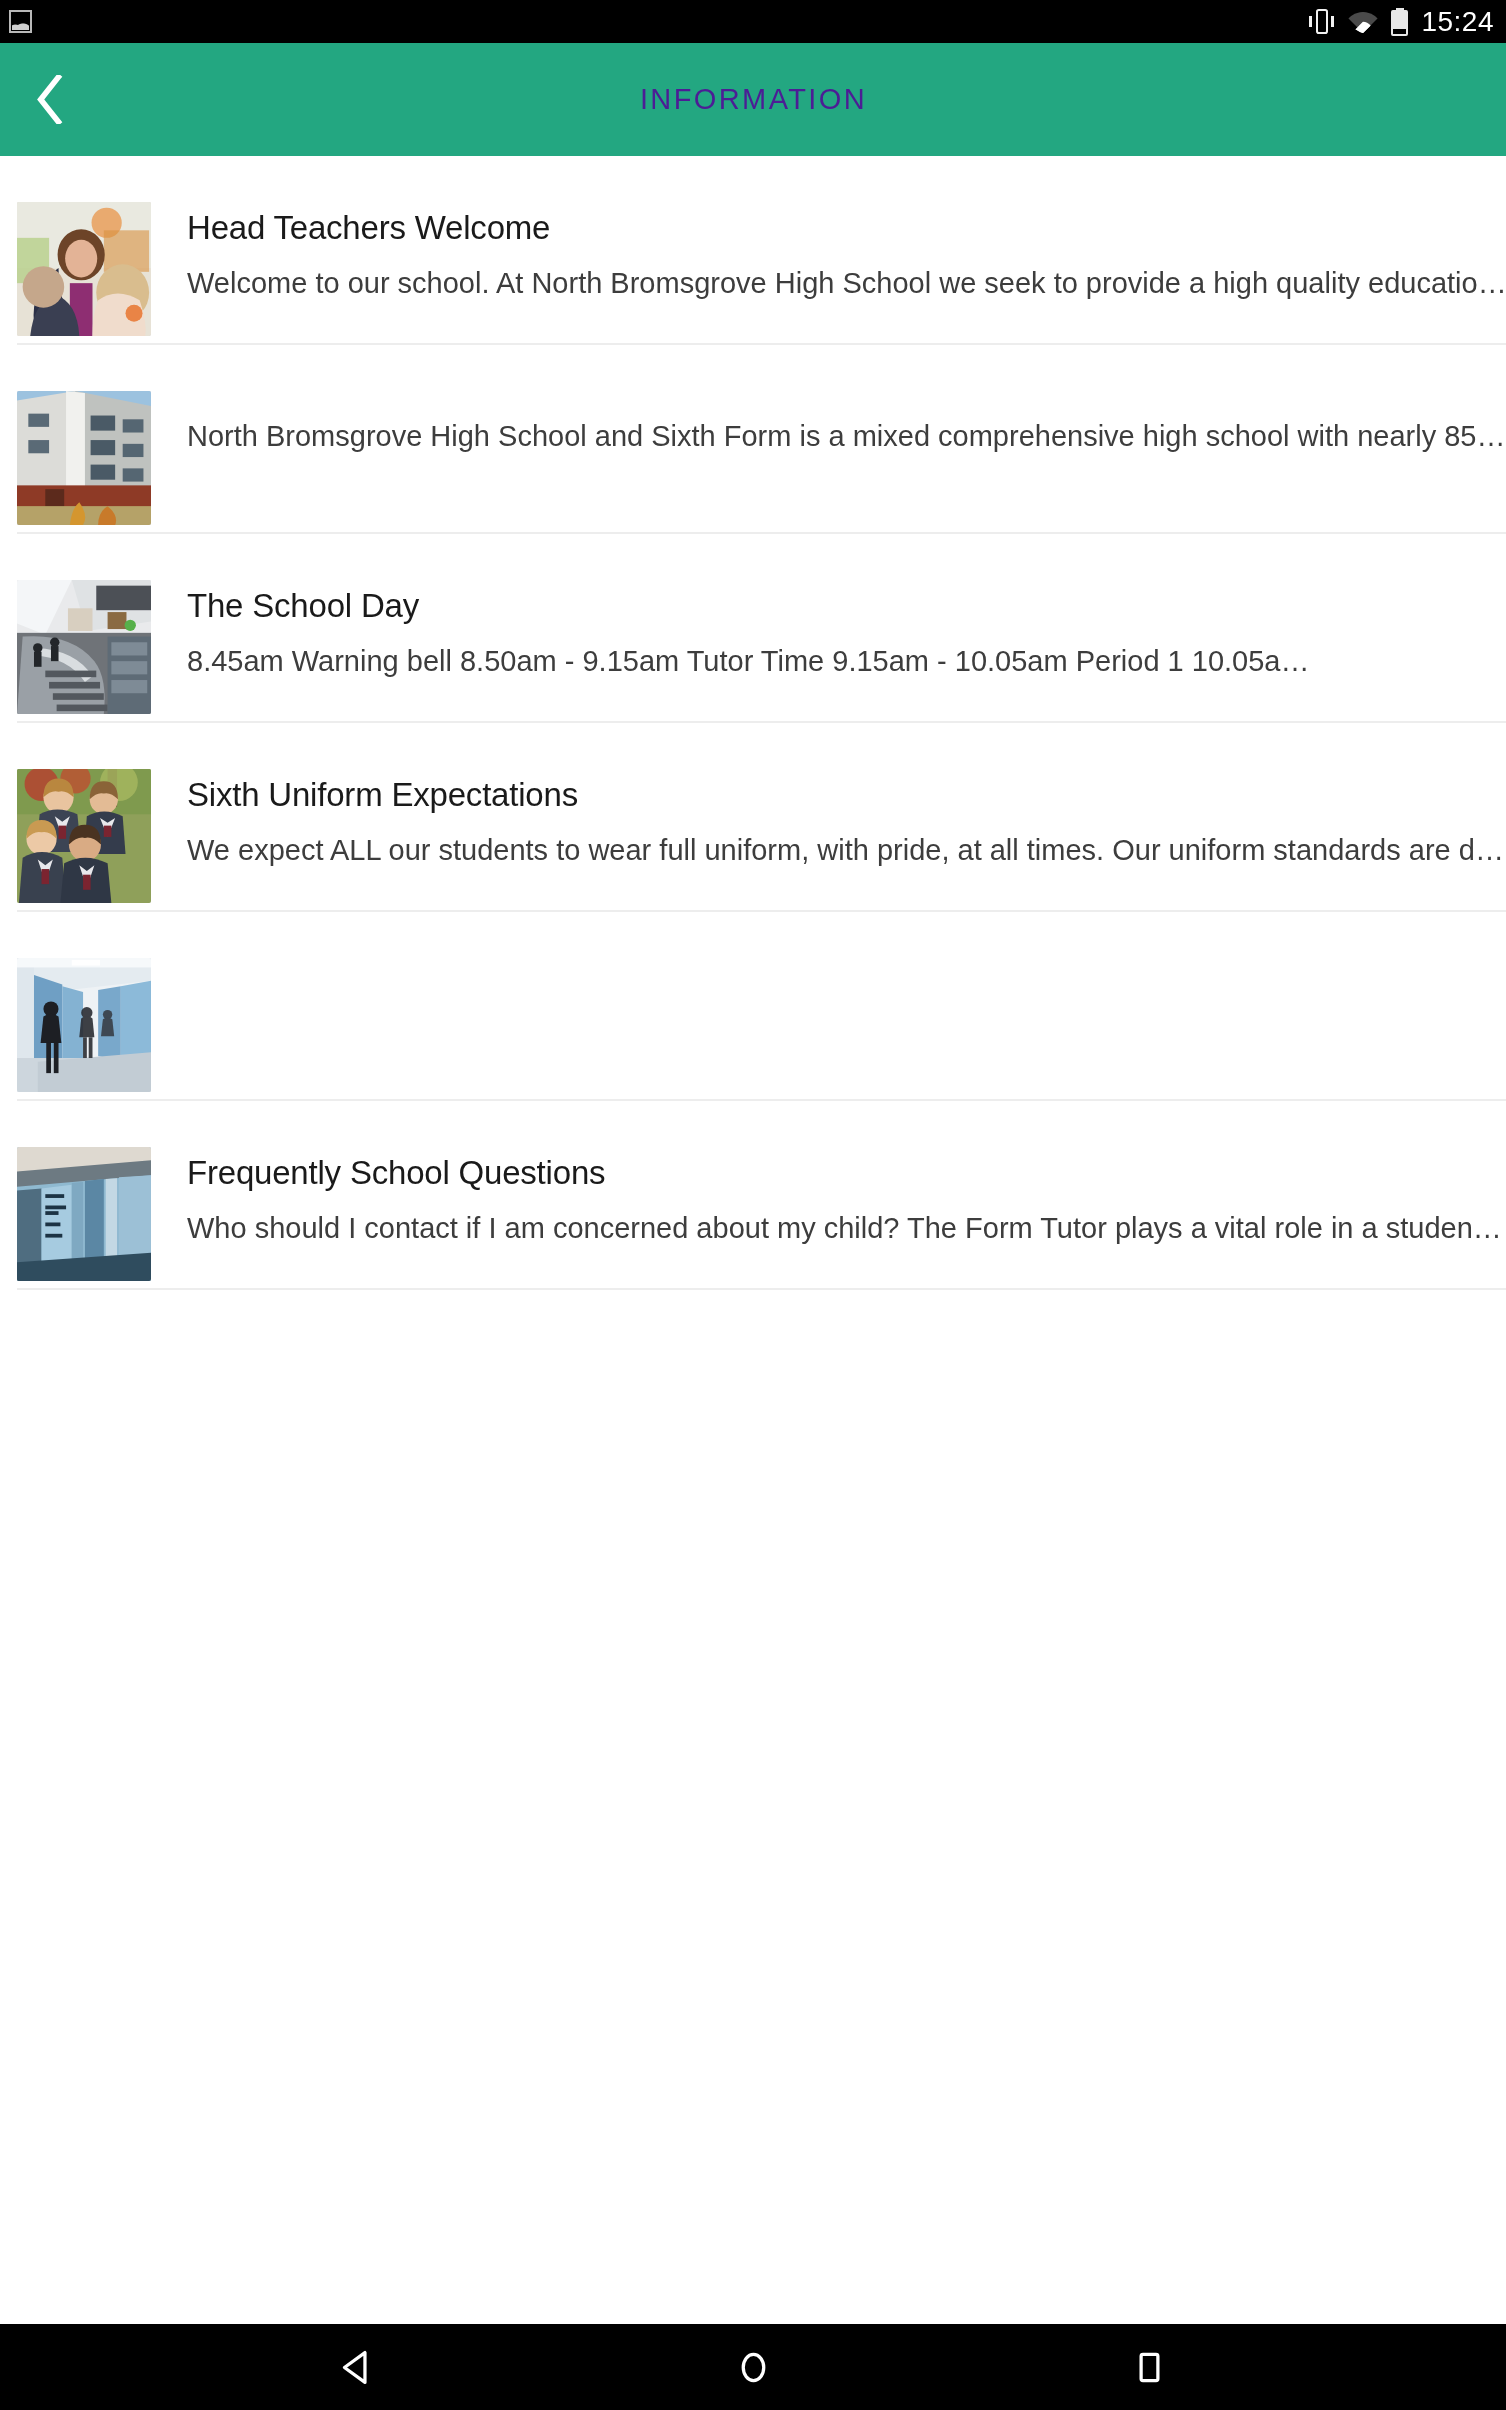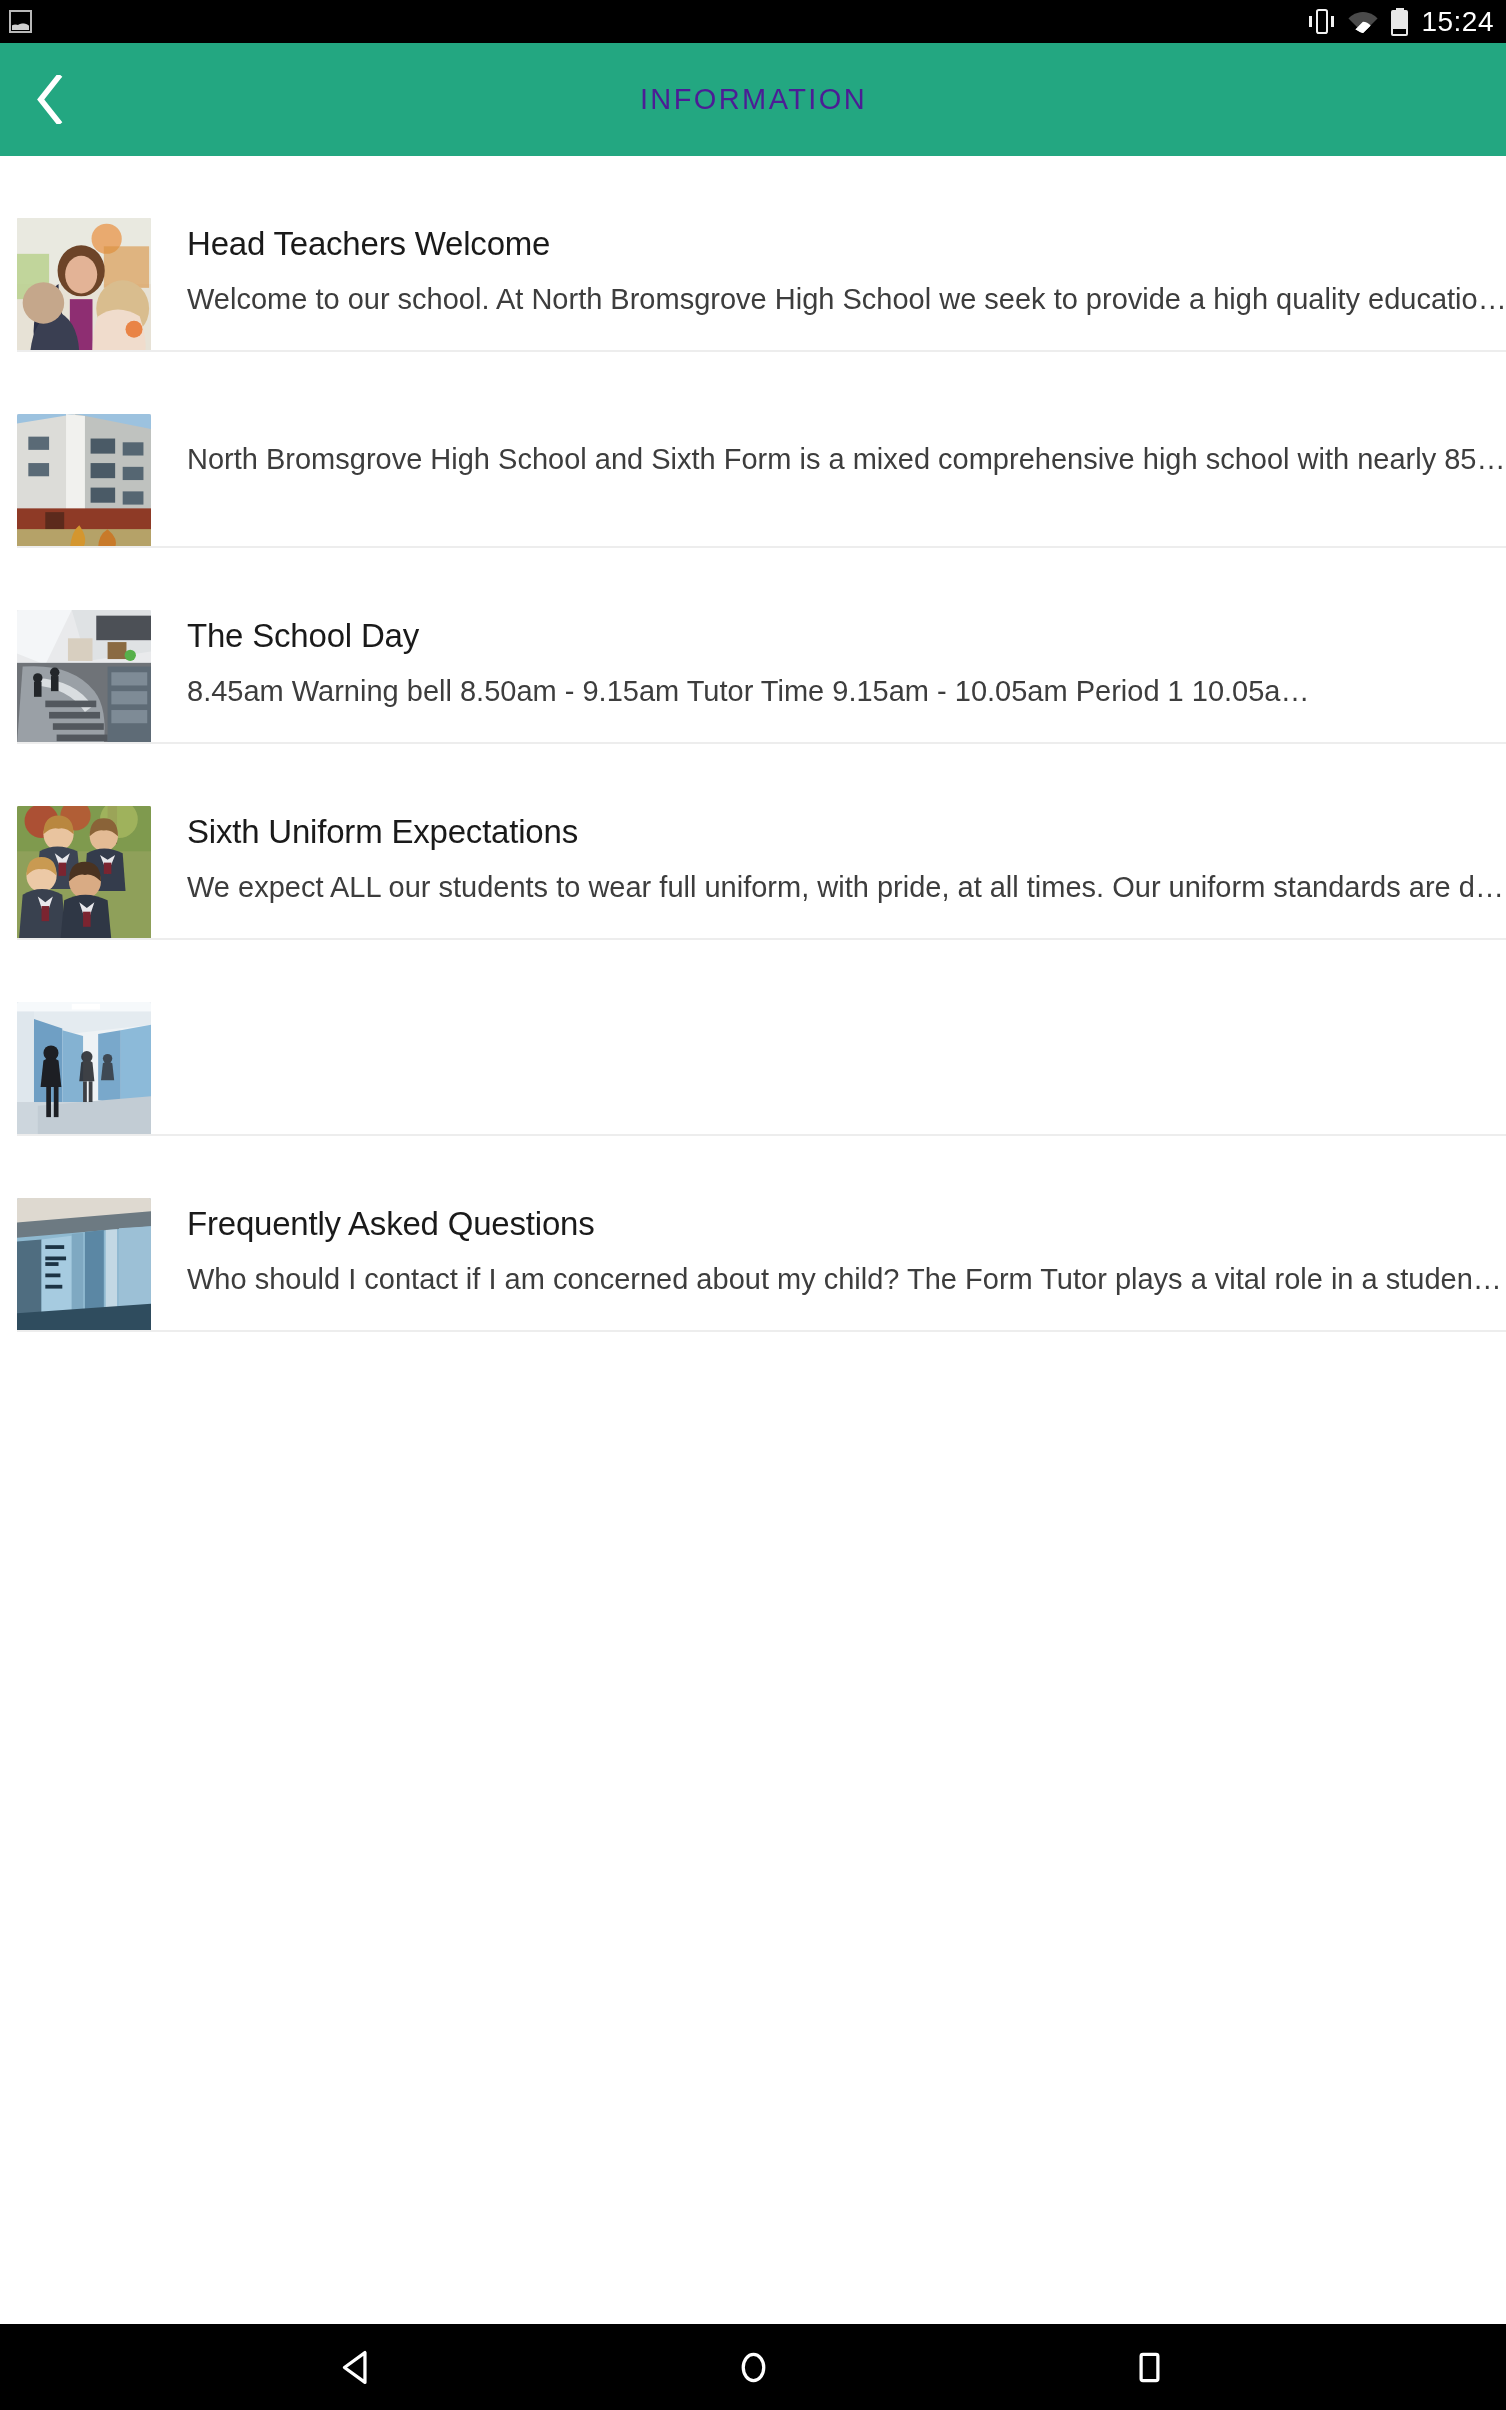--- a/index.html
+++ b/index.html
@@ -102,21 +102,21 @@
 
   
   .list {
     flex:1 1 auto;
     background:#ffffff;
     overflow:hidden;
   }
   .list-item {
     display:flex;
     align-items:flex-start;
-    padding:62px 0 0 0;
+    padding:46px 0 0 0;
     position:relative;
     cursor:pointer;
     min-height:189px;
     border-radius:15px;
   }
   .list-item .thumb {
     flex:0 0 134px;
     width:134px; height:134px;
     margin-left:17px;
     border-radius:1.9px;
@@ -404,21 +404,21 @@
           <g fill="#1c3344" font-family="sans-serif">
             <rect x="30" y="50" width="20" height="4"></rect>
             <rect x="30" y="62" width="22" height="4"></rect>
             <rect x="30" y="68" width="14" height="4"></rect>
             <rect x="30" y="80" width="16" height="4"></rect>
             <rect x="30" y="92" width="18" height="4"></rect>
           </g>
         </svg>
       </div>
       <div class="item-text">
-        <div class="item-title">Frequently Asked Questions</div>
+        <div class="item-title">Frequently School Questions</div>
         <div class="item-desc">Who should I contact if I am concerned about my child?  The Form Tutor plays a vital role in a student’…</div>
       </div>
       <div class="divider"></div>
     </div>
 
   </div>
 
   <div class="navbar">
     <div class="nav-btn">
       <svg width="41" height="41" viewBox="0 0 44 44" aria-hidden="true">

